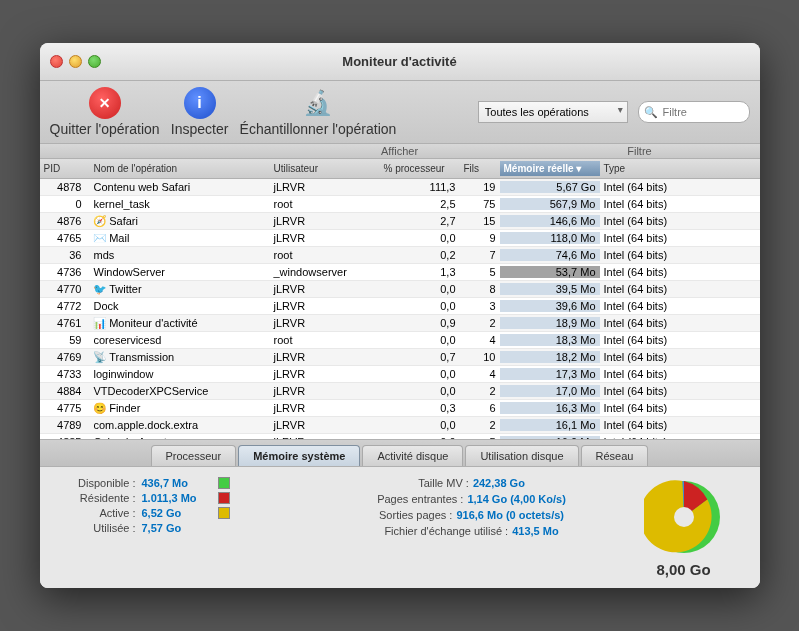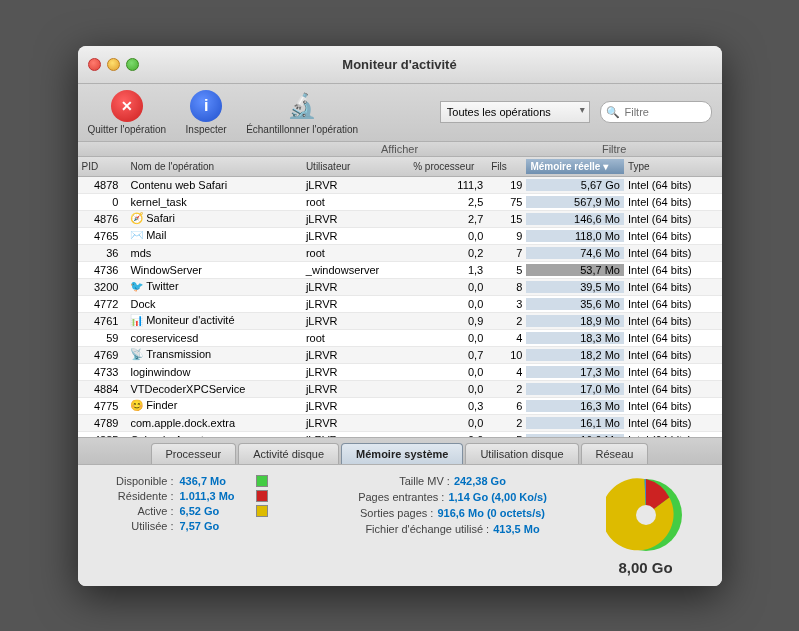--- a/index.html
+++ b/index.html
@@ -7,21 +7,21 @@
       background: #555;
       display: flex;
       justify-content: center;
       align-items: center;
       width: 799px;
       height: 631px;
       font-family: -apple-system, 'Helvetica Neue', Arial, sans-serif;
       font-size: 11px;
     }
     .window {
-      width: 644px;
+      width: 720px;
       background: #e8e8e8;
       border-radius: 8px;
       box-shadow: 0 10px 40px rgba(0,0,0,0.6), inset 0 0 0 1px rgba(255,255,255,0.3);
       overflow: hidden;
     }
     .titlebar {
       background: linear-gradient(to bottom, #f0f0f0, #d8d8d8);
       height: 38px;
       display: flex;
       align-items: center;
@@ -82,21 +82,21 @@
       font-size: 14px;
       font-weight: bold;
     }
     .toolbar-btn-icon.info-circle {
       background: radial-gradient(circle at 40% 35%, #6090ff, #2050cc);
       color: white;
       font-size: 16px;
       font-weight: bold;
     }
     .toolbar-btn-label {
-      font-size: 10px;
+      font-size: 14px;
       color: #333;
       text-align: center;
       white-space: nowrap;
     }
     .toolbar-spacer { flex: 1; }
     .filter-select {
       height: 22px;
       border: 1px solid #aaa;
       border-radius: 0;
       background: linear-gradient(to bottom, #f8f8f8, #e8e8e8);
@@ -396,35 +396,35 @@
       <div class="table-row">
     <div class="table-cell c-pid">4736</div>
     <div class="table-cell c-name">WindowServer</div>
     <div class="table-cell c-user">_windowserver</div>
     <div class="table-cell c-cpu right">1,3</div>
     <div class="table-cell c-fils right">5</div>
     <div class="table-cell c-mem right" style="background:#a3a3a3;padding-left:9px;">53,7 Mo</div>
     <div class="table-cell c-type">Intel (64 bits)</div>
   </div>
       <div class="table-row">
-    <div class="table-cell c-pid">3200</div>
+    <div class="table-cell c-pid">4770</div>
     <div class="table-cell c-name"><span style="margin-right:2px;">🐦</span>Twitter</div>
     <div class="table-cell c-user">jLRVR</div>
     <div class="table-cell c-cpu right">0,0</div>
     <div class="table-cell c-fils right">8</div>
     <div class="table-cell c-mem right" style="background:#d0dce8;">39,5 Mo</div>
     <div class="table-cell c-type">Intel (64 bits)</div>
   </div>
       <div class="table-row">
     <div class="table-cell c-pid">4772</div>
     <div class="table-cell c-name">Dock</div>
     <div class="table-cell c-user">jLRVR</div>
     <div class="table-cell c-cpu right">0,0</div>
     <div class="table-cell c-fils right">3</div>
-    <div class="table-cell c-mem right" style="background:#d0dce8;">35,6 Mo</div>
+    <div class="table-cell c-mem right" style="background:#d0dce8;">39,6 Mo</div>
     <div class="table-cell c-type">Intel (64 bits)</div>
   </div>
       <div class="table-row">
     <div class="table-cell c-pid">4761</div>
     <div class="table-cell c-name"><span style="margin-right:2px;">📊</span>Moniteur d'activité</div>
     <div class="table-cell c-user">jLRVR</div>
     <div class="table-cell c-cpu right">0,9</div>
     <div class="table-cell c-fils right">2</div>
     <div class="table-cell c-mem right" style="background:#d0dce8;">18,9 Mo</div>
     <div class="table-cell c-type">Intel (64 bits)</div>
@@ -489,22 +489,22 @@
     <div class="table-cell c-user">jLRVR</div>
     <div class="table-cell c-cpu right">0,0</div>
     <div class="table-cell c-fils right">5</div>
     <div class="table-cell c-mem right" style="background:#d0dce8;">16,0 Mo</div>
     <div class="table-cell c-type">Intel (64 bits)</div>
   </div>
     </div>
 
   <div class="tabs-bar" id="tabs-bar">
   <button class="tab-btn">Processeur</button>
+      <button class="tab-btn active">Mémoire système</button>
       <button class="tab-btn">Activité disque</button>
-      <button class="tab-btn active">Mémoire système</button>
       <button class="tab-btn">Utilisation disque</button>
       <button class="tab-btn">Réseau</button>
     </div>
 
   <div class="bottom-panel">
     <div class="bottom-left">
       <div class="stat-row">
         <span class="stat-label">Disponible :</span>
         <span class="stat-value">436,7 Mo</span>
         <div class="stat-dot" style="background:#44cc44;"></div>

